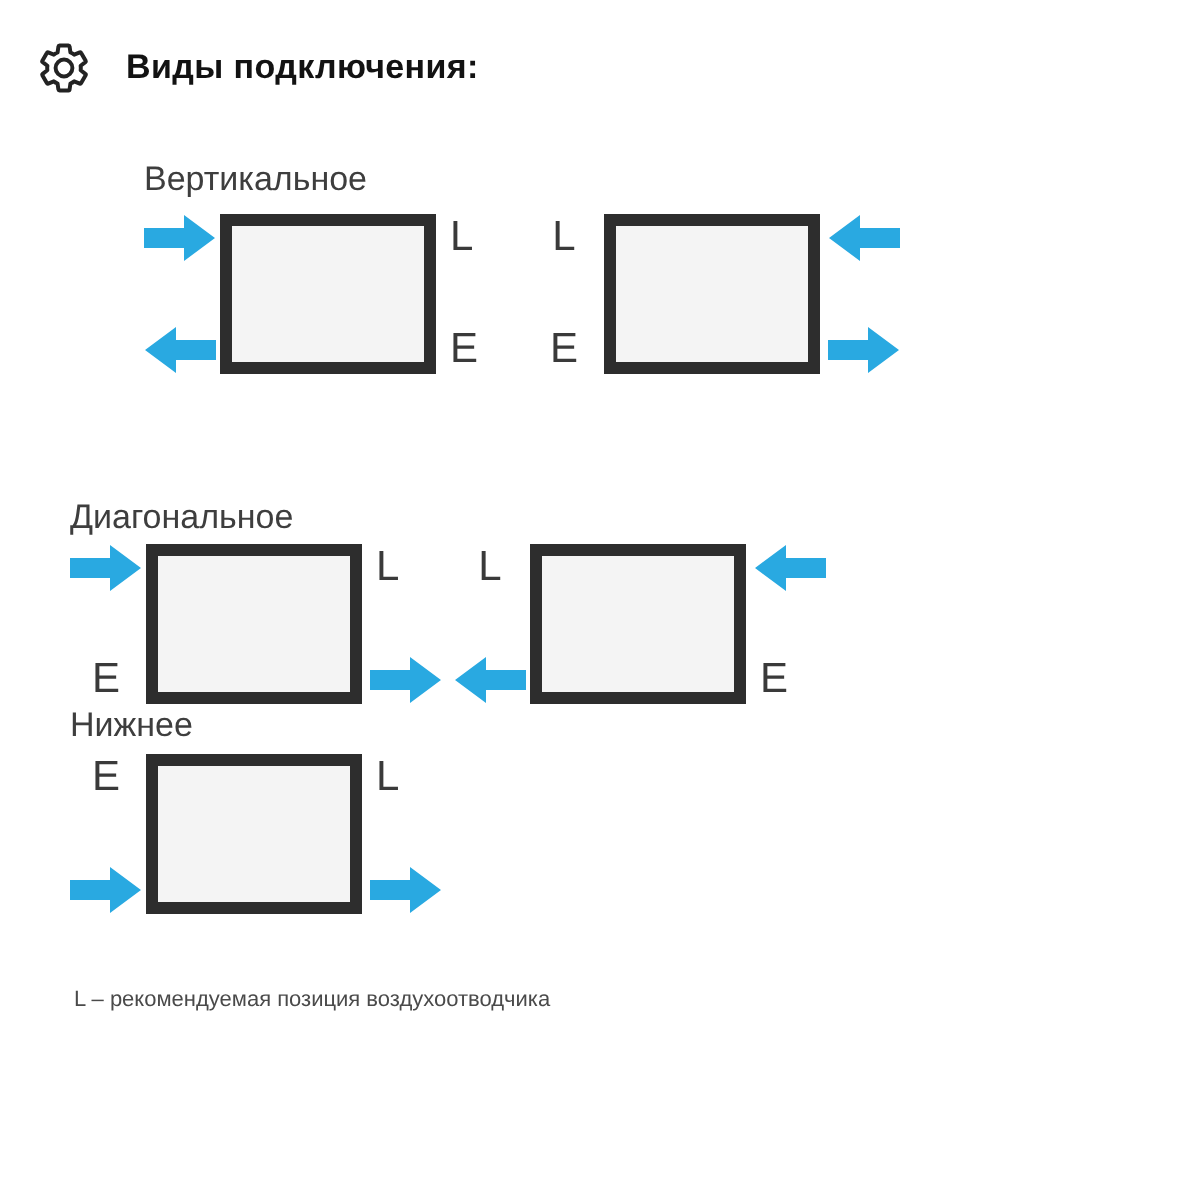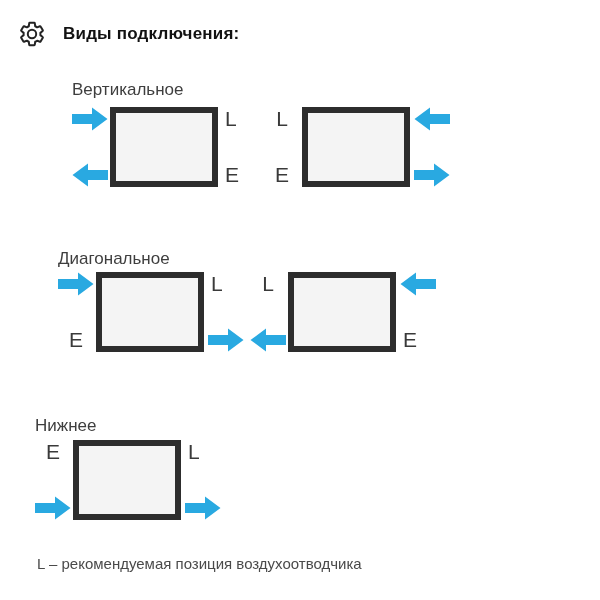--- a/index.html
+++ b/index.html
@@ -29,23 +29,23 @@
   }
   
   .section-label {
     margin-left: 35px;
     font-size: 17px;
     line-height: 21px;
     color: #3e3e3e;
   }
   .sec-1 { margin-top: 31px; margin-left: 37px; }
   .sec-1 .section-label { margin-bottom: 7px; }
-  .sec-2 { margin-top: 61px; margin-left: 23px; }
+  .sec-2 { margin-top: 61px; }
   .sec-2 .section-label { margin-bottom: 3px; }
-  .sec-3 { margin-top: 63px; }
+  .sec-3 { }
   .sec-3 .section-label { margin-bottom: 4px; }
   .row { display: flex; margin-left: 33px; }
   
   .diagram { display: flex; width: 192px; }
   .box {
     width: 108px;
     height: 80px;
     border: 6px solid #2d2d2d;
     background: #f4f4f4;
   }
@@ -68,21 +68,21 @@
     font-size: 21px;
     line-height: 24px;
     color: #3a3a3a;
   }
   .slot.right .corner.lbl { align-self: flex-start; padding-left: 7px; }
   .arrow { display: block; }
   .arrow.flip { transform: scaleX(-1); }
   
   .legend { margin: 36px 0 0 37px; }
   .legend div {
-    font-size: 15px;
+    font-size: 11px;
     line-height: 15px;
     color: #4a4a4a;
   }
 </style>
 </head>
 <body>
 
 <div class="page">
 
   <div class="header">

